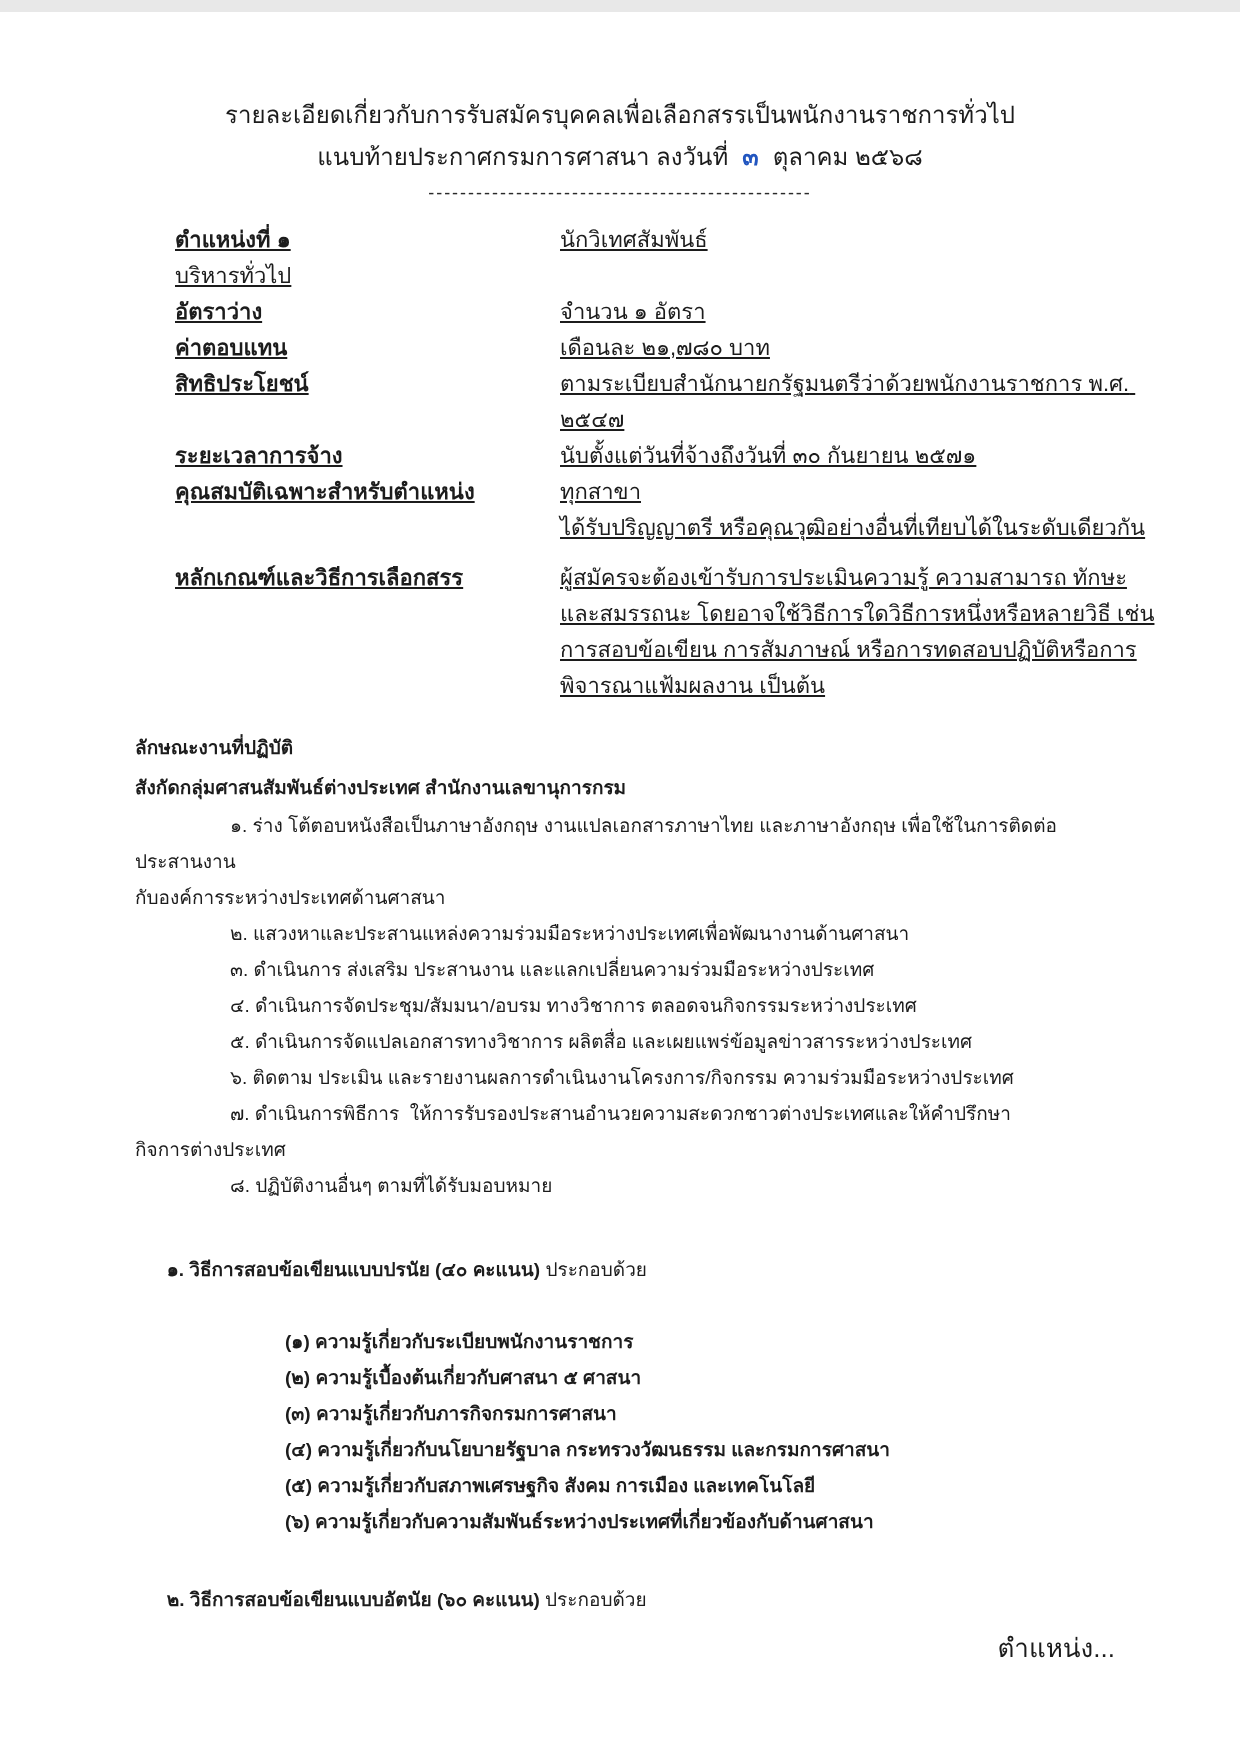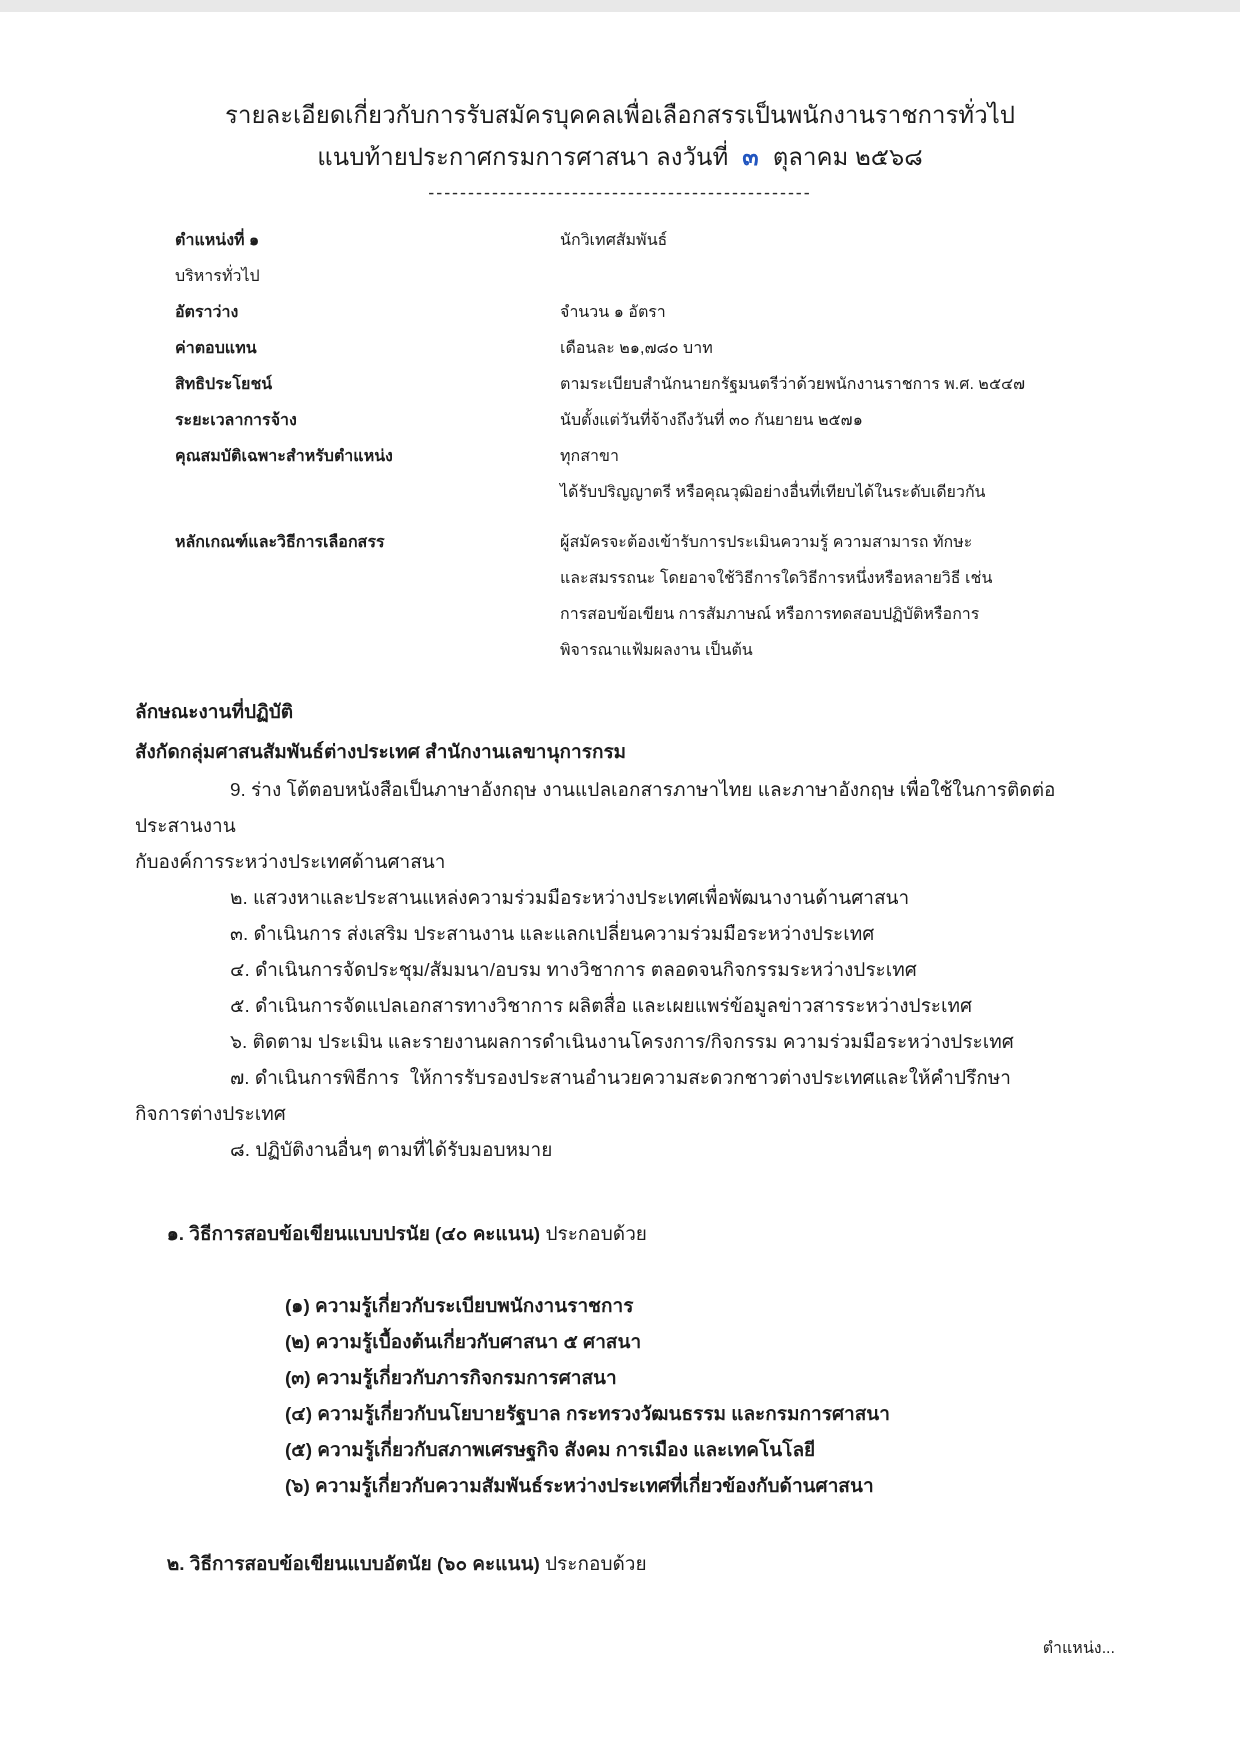--- a/index.html
+++ b/index.html
@@ -28,21 +28,22 @@
   .separator {
     text-align: center;
     font-size: 18px;
     line-height: 30px;
     letter-spacing: 2px;
     color: #2a2a2a;
     white-space: pre;
   }
   .kv-block {
     margin: 14px 60px 0 175px;
-    font-size: 16px;
+    font-size: 22px;
+    text-decoration: underline;
   }
   .kv-row {
     display: grid;
     grid-template-columns: 385px 1fr;
     align-items: start;
   }
   .kv-row.gap-top { margin-top: 14px; }
   .kv-label {
     font-weight: bold;
     line-height: 36px;
@@ -63,21 +64,21 @@
   .indent-1 { text-indent: 95px; }
   .indent-2 { text-indent: 150px; font-weight: bold; }
   .exam { margin-top: 12px; }
   .exam-title { line-height: 36px; white-space: pre-wrap; }
   .exam-title .bold { font-weight: bold; }
   .exam-title.second { margin-top: 6px; }
   .footer-continuation {
     position: absolute;
     right: 125px;
     top: 1618px;
-    font-size: 16px;
+    font-size: 26px;
     line-height: 36px;
   }
 </style>
 </head>
 <body>
 
 <div class="page">
 
   <div class="title-block">
     <div class="title-line1">รายละเอียดเกี่ยวกับการรับสมัครบุคคลเพื่อเลือกสรรเป็นพนักงานราชการทั่วไป</div>
@@ -138,21 +139,21 @@
         <div class="kv-line">และสมรรถนะ โดยอาจใช้วิธีการใดวิธีการหนึ่งหรือหลายวิธี เช่น</div>
         <div class="kv-line">การสอบข้อเขียน การสัมภาษณ์ หรือการทดสอบปฏิบัติหรือการ</div>
         <div class="kv-line">พิจารณาแฟ้มผลงาน เป็นต้น</div>
       </div>
     </div>
   </div>
 
   <div class="section duties">
     <div class="section-heading">ลักษณะงานที่ปฏิบัติ</div>
     <div class="section-heading">สังกัดกลุ่มศาสนสัมพันธ์ต่างประเทศ สำนักงานเลขานุการกรม</div>
-    <div class="line indent-1">9. ร่าง โต้ตอบหนังสือเป็นภาษาอังกฤษ งานแปลเอกสารภาษาไทย และภาษาอังกฤษ เพื่อใช้ในการติดต่อประสานงาน</div>
+    <div class="line indent-1">๑. ร่าง โต้ตอบหนังสือเป็นภาษาอังกฤษ งานแปลเอกสารภาษาไทย และภาษาอังกฤษ เพื่อใช้ในการติดต่อประสานงาน</div>
     <div class="line">กับองค์การระหว่างประเทศด้านศาสนา</div>
     <div class="line indent-1">๒. แสวงหาและประสานแหล่งความร่วมมือระหว่างประเทศเพื่อพัฒนางานด้านศาสนา</div>
     <div class="line indent-1">๓. ดำเนินการ ส่งเสริม ประสานงาน และแลกเปลี่ยนความร่วมมือระหว่างประเทศ</div>
     <div class="line indent-1">๔. ดำเนินการจัดประชุม/สัมมนา/อบรม ทางวิชาการ ตลอดจนกิจกรรมระหว่างประเทศ</div>
     <div class="line indent-1">๕. ดำเนินการจัดแปลเอกสารทางวิชาการ ผลิตสื่อ และเผยแพร่ข้อมูลข่าวสารระหว่างประเทศ</div>
     <div class="line indent-1">๖. ติดตาม ประเมิน และรายงานผลการดำเนินงานโครงการ/กิจกรรม ความร่วมมือระหว่างประเทศ</div>
     <div class="line indent-1">๗. ดำเนินการพิธีการ  ให้การรับรองประสานอำนวยความสะดวกชาวต่างประเทศและให้คำปรึกษา</div>
     <div class="line">กิจการต่างประเทศ</div>
     <div class="line indent-1">๘. ปฏิบัติงานอื่นๆ ตามที่ได้รับมอบหมาย</div>
   </div>

